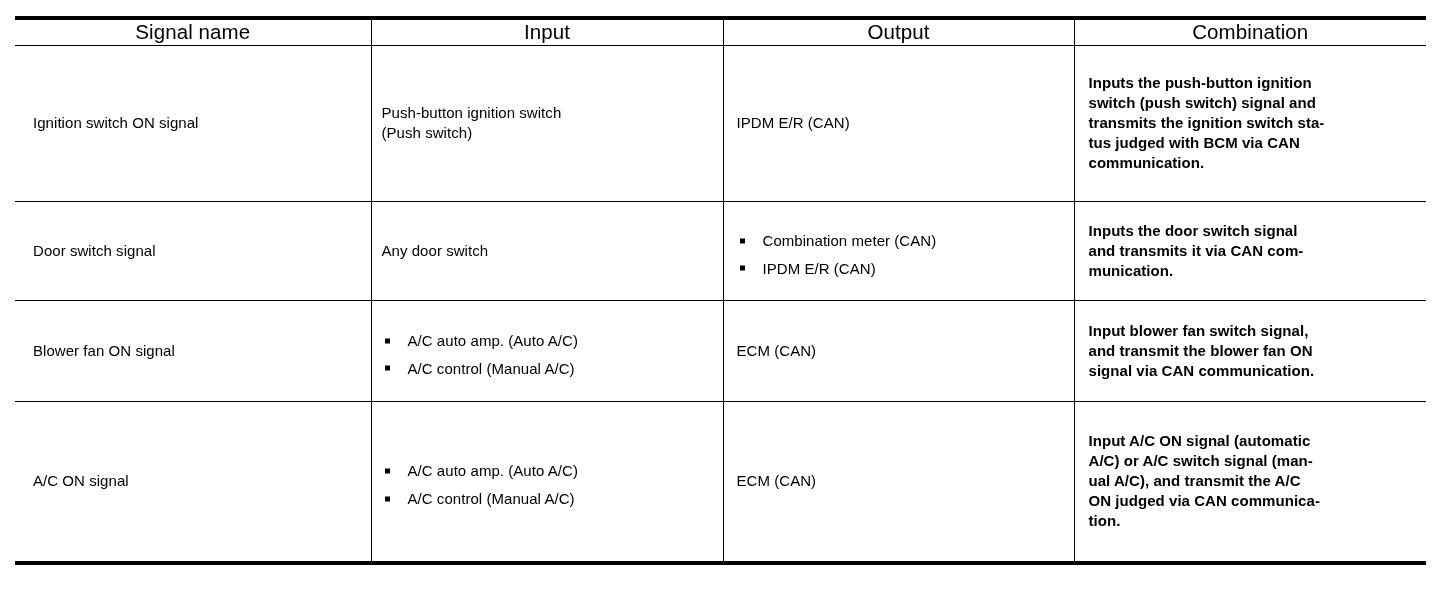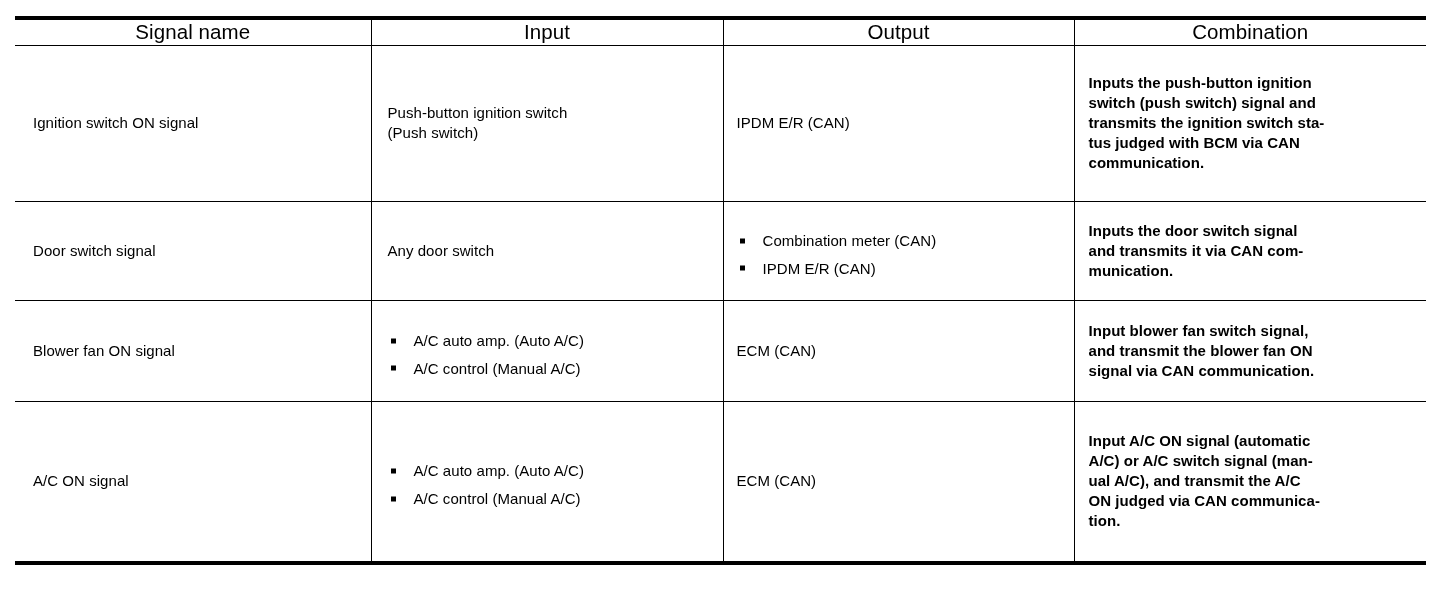--- a/index.html
+++ b/index.html
@@ -67,21 +67,21 @@
   }
 
   .cell {
     font-size: 15px;
     line-height: 1.31;
     padding: 10px 14px 10px 16px;
     letter-spacing: 0.05px;
   }
 
   .cell.signal  { padding-left: 18px; }
-  .cell.input   { padding-left: 16px; }
+  .cell.input   { padding-left: 10px; }
   .cell.output  { padding-left: 13px; }
 
   
   .cell.desc {
     font-weight: 700;
     padding-left: 14px;
     padding-right: 10px;
     line-height: 1.33;
   }
 

